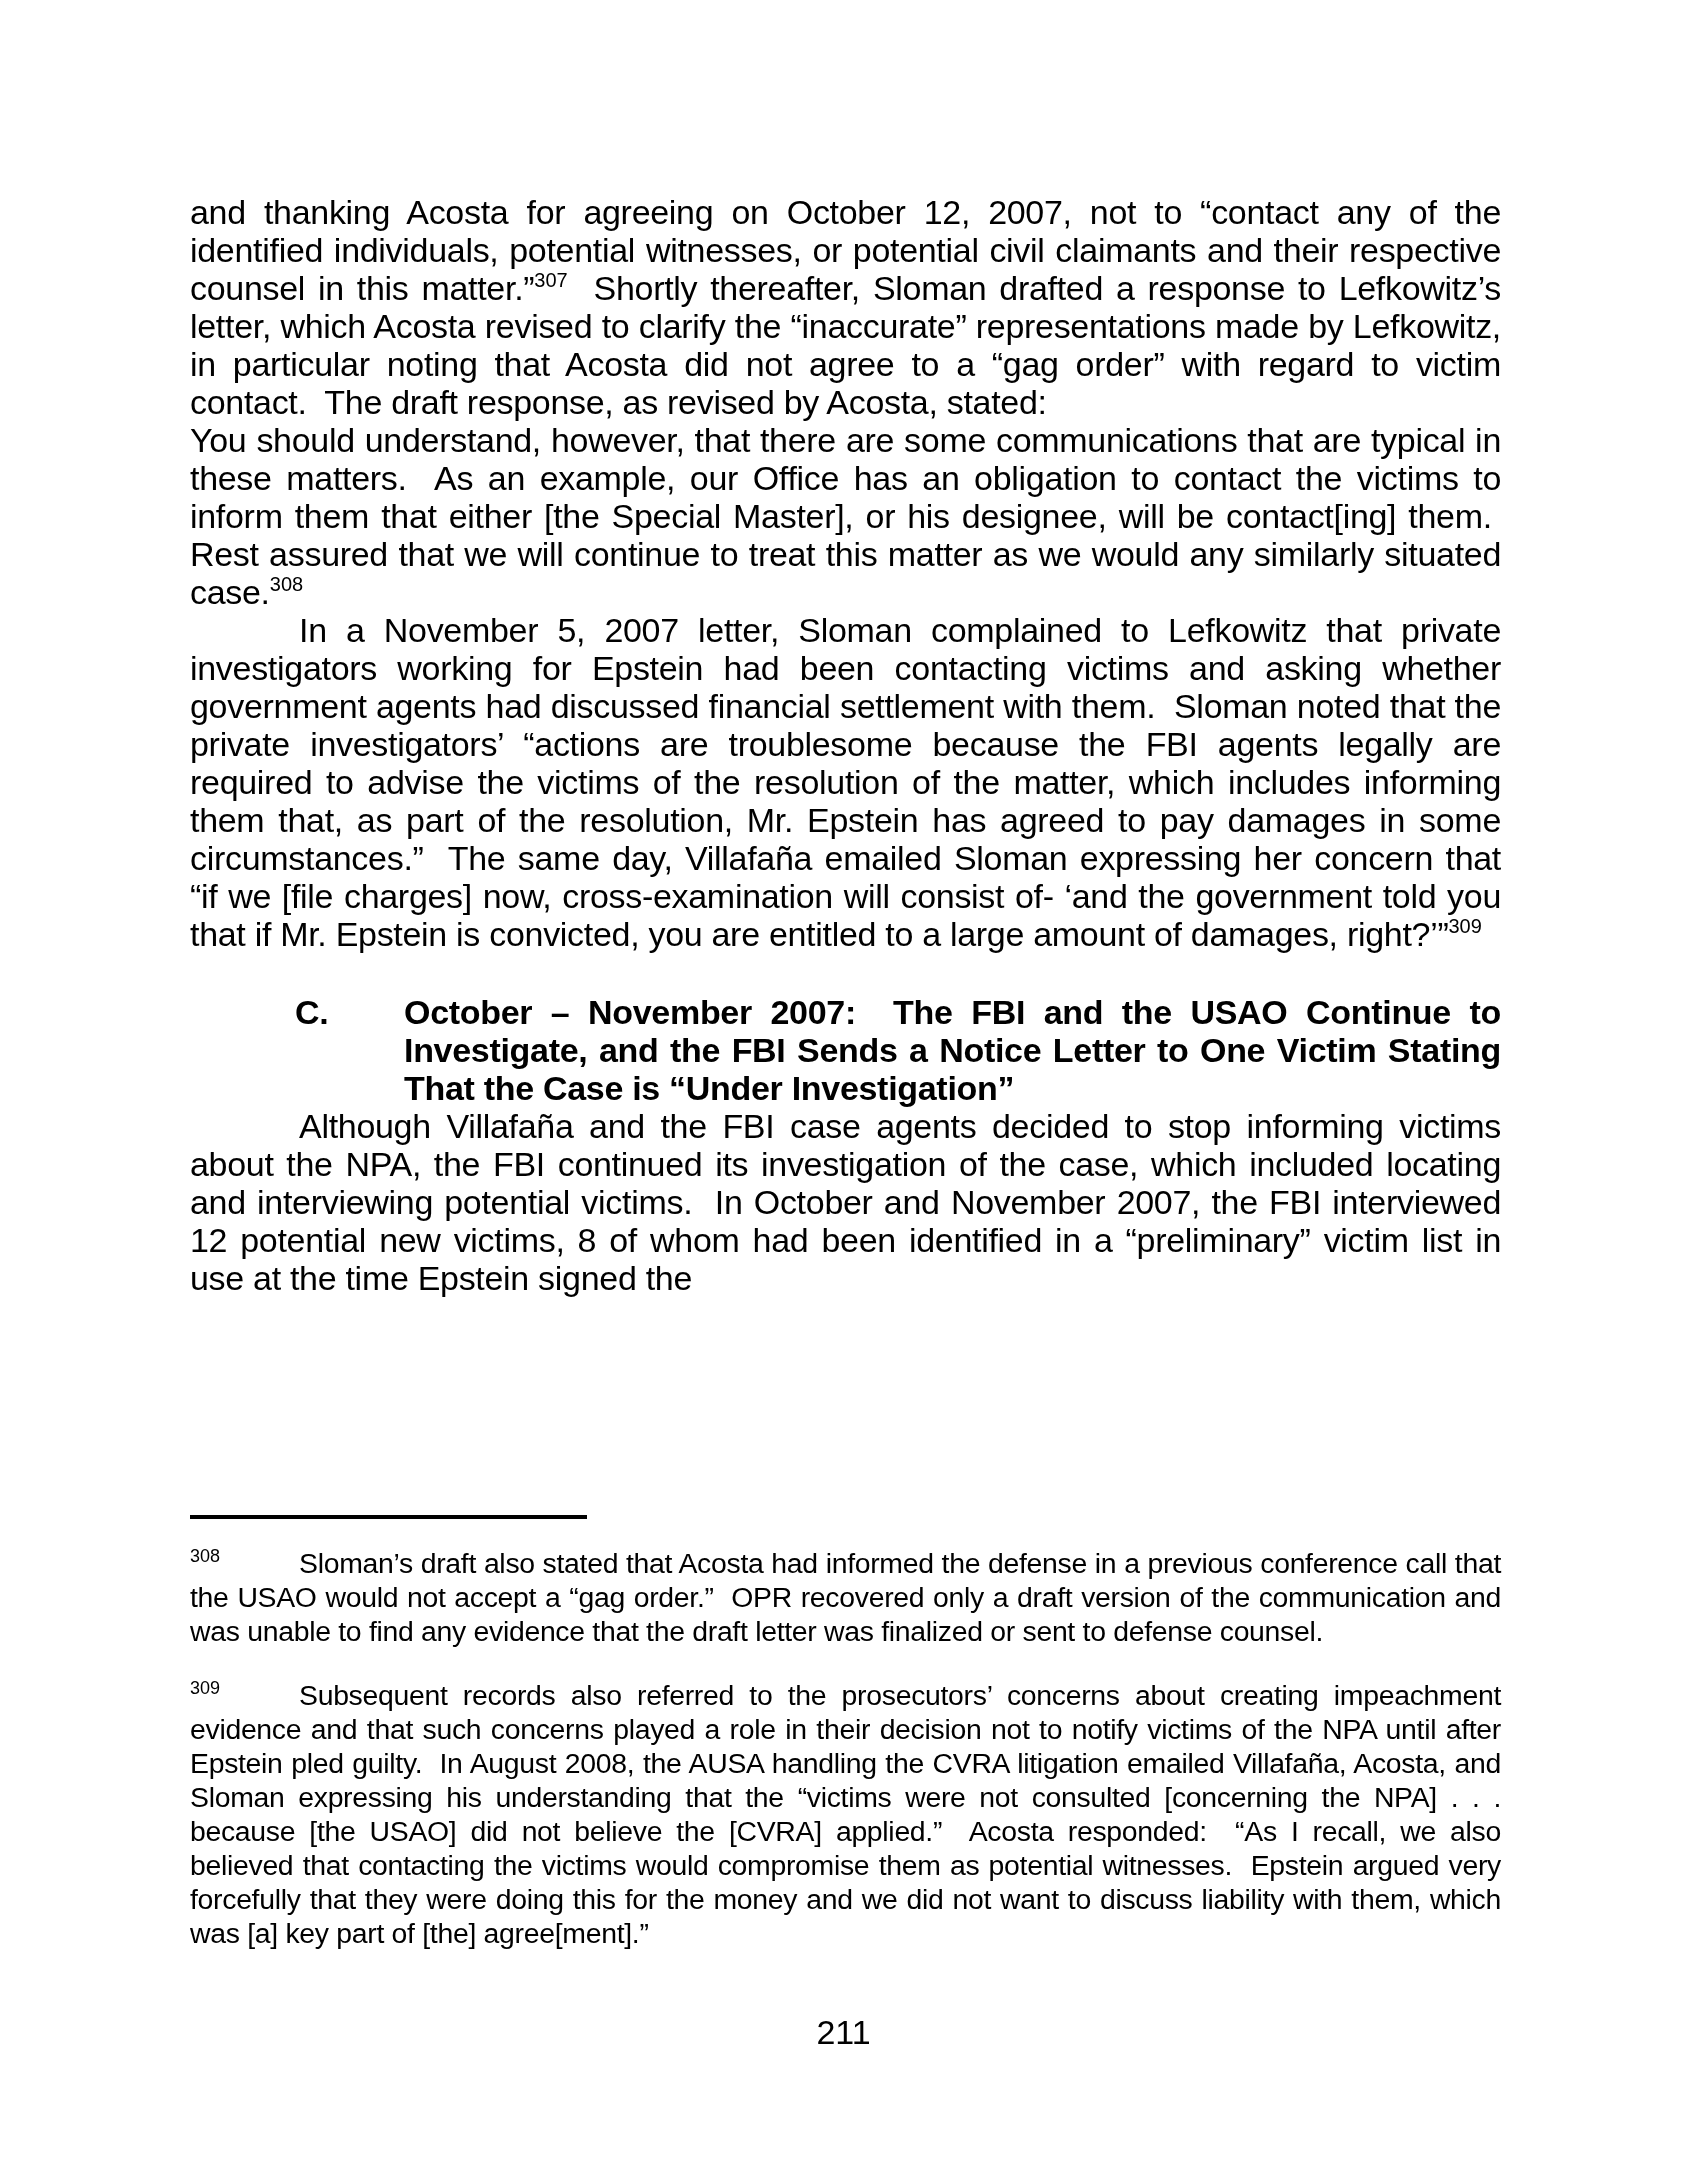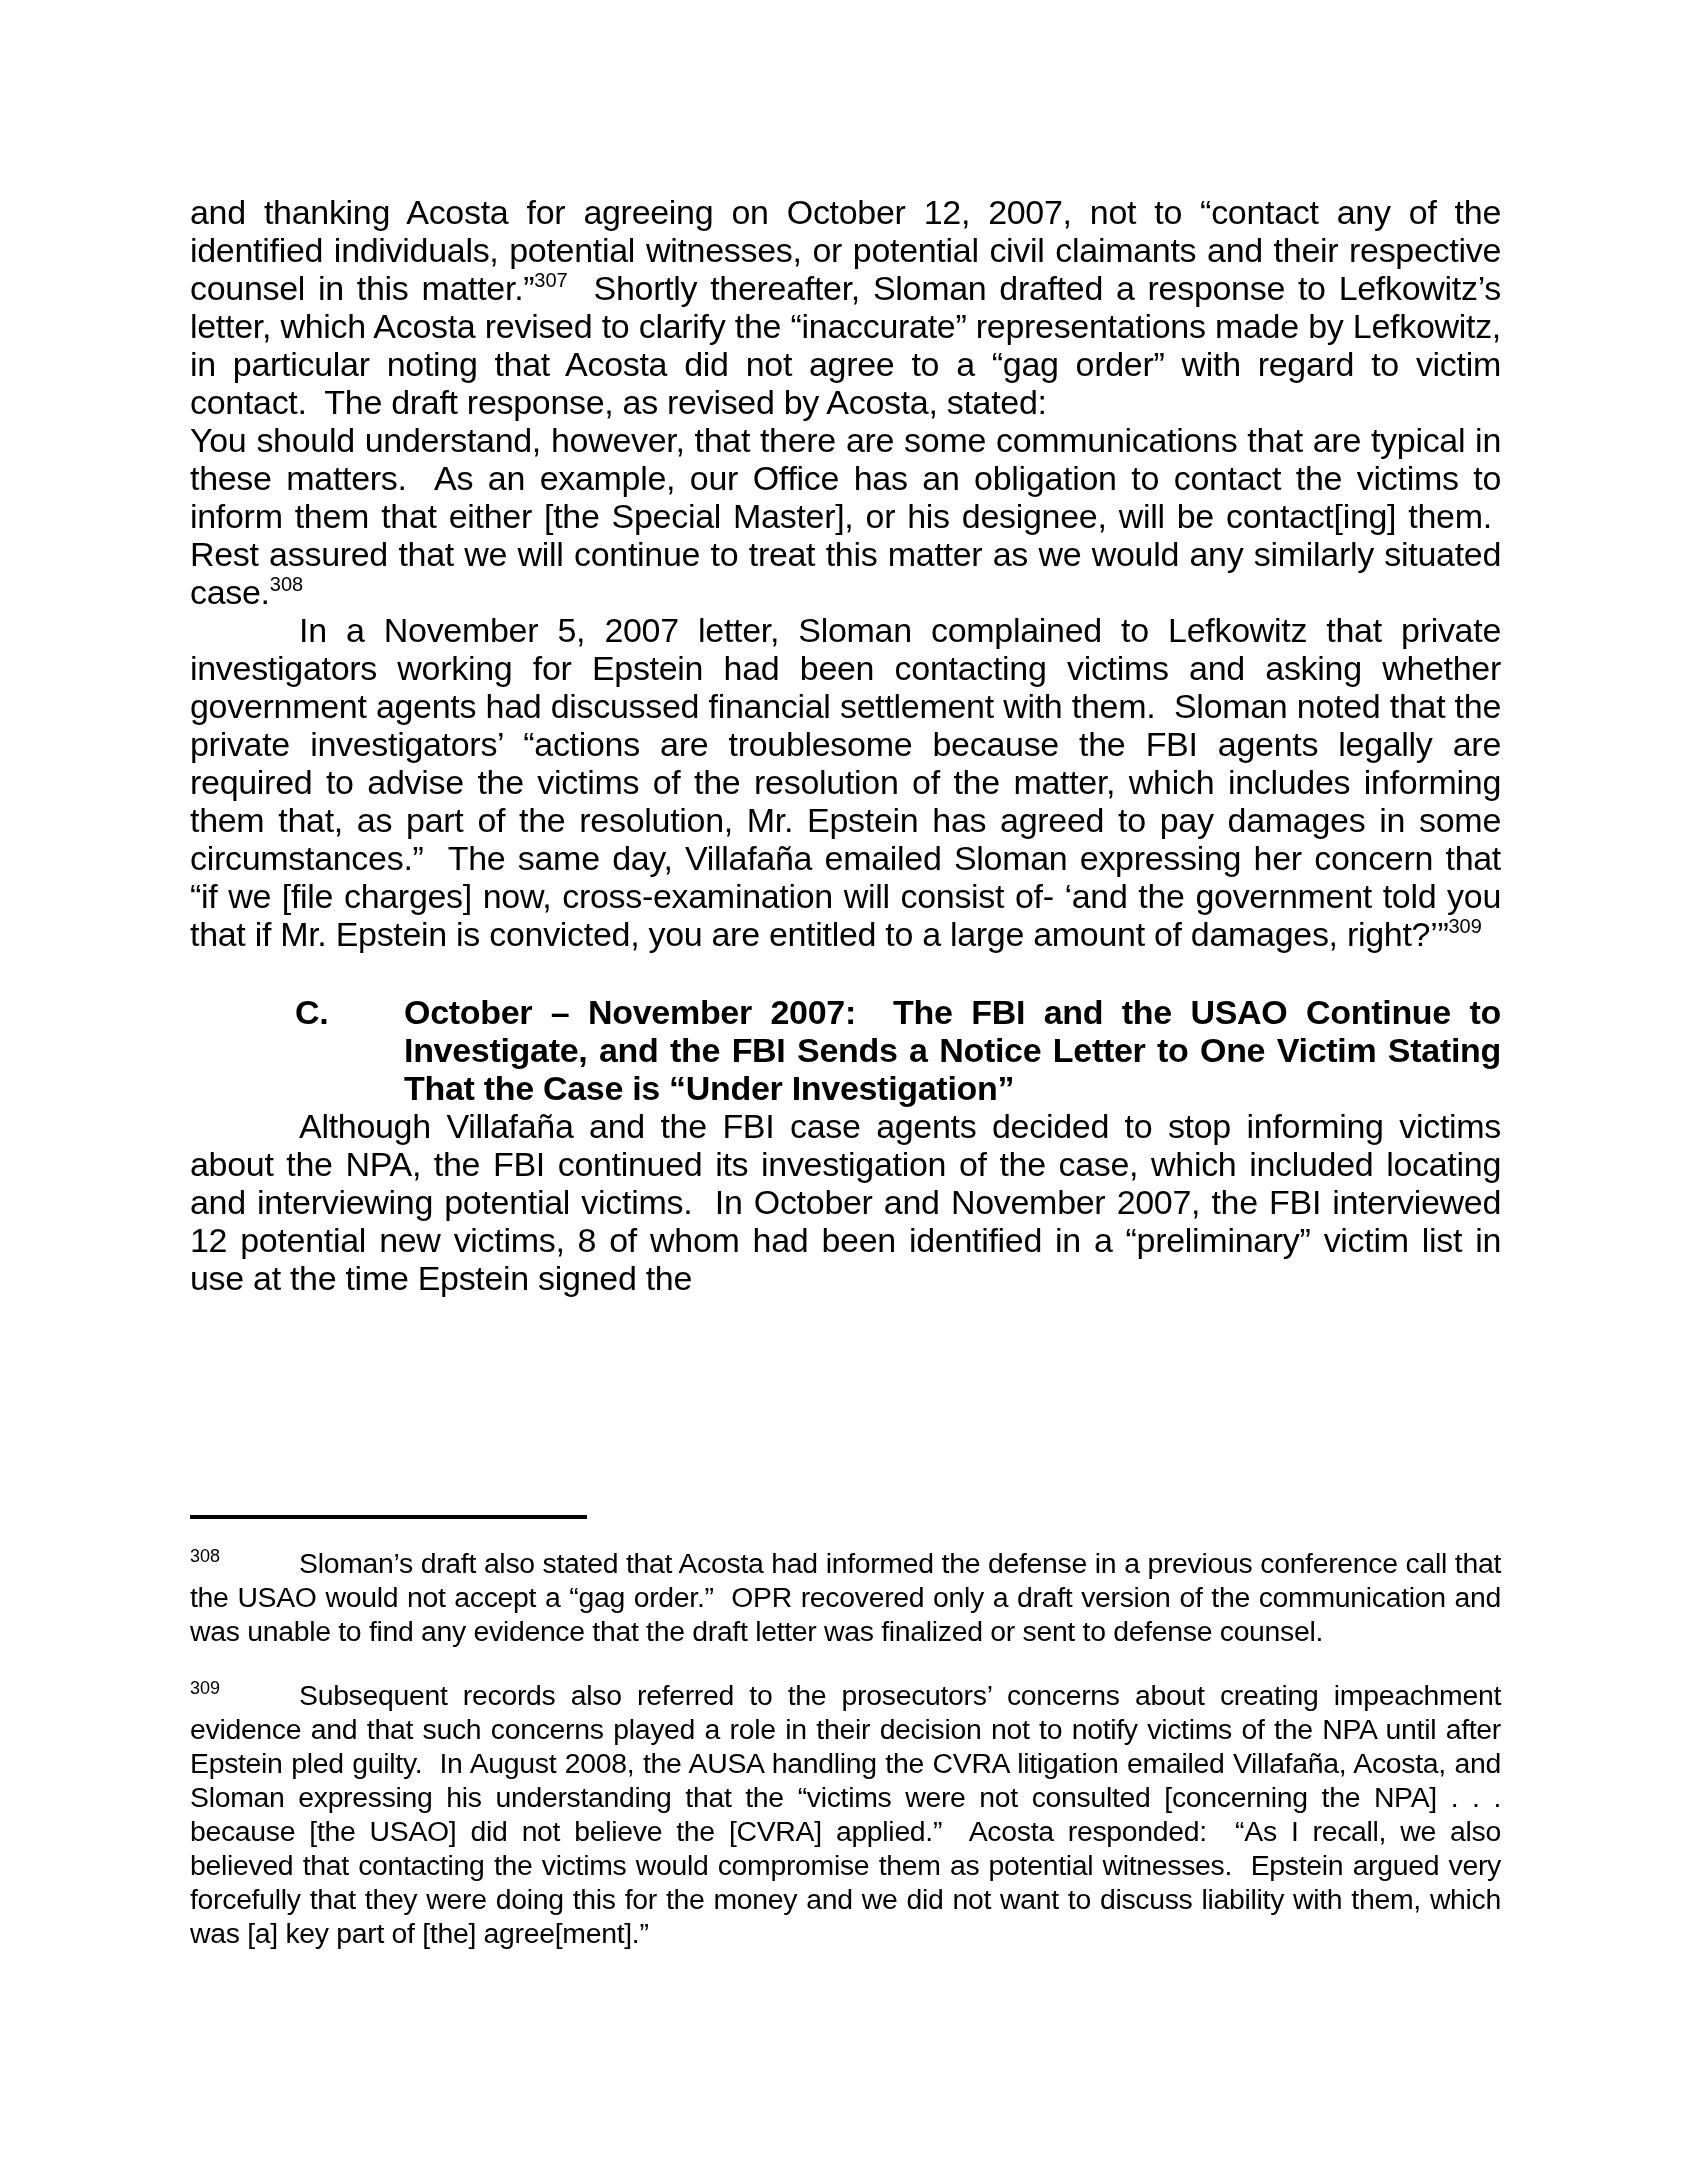--- a/index.html
+++ b/index.html
@@ -124,15 +124,16 @@
 
     <p class="footnote">
       <span class="fn-num"><sup>308</sup></span><span>Sloman’s draft also stated that Acosta had informed the defense in a previous conference call that the USAO would not accept a “gag order.”&nbsp; OPR recovered only a draft version of the communication and was unable to find any evidence that the draft letter was finalized or sent to defense counsel.</span>
     </p>
 
     <p class="footnote">
       <span class="fn-num"><sup>309</sup></span><span>Subsequent records also referred to the prosecutors’ concerns about creating impeachment evidence and that such concerns played a role in their decision not to notify victims of the NPA until after Epstein pled guilty.&nbsp; In August 2008, the AUSA handling the CVRA litigation emailed Villafaña, Acosta, and Sloman expressing his understanding that the “victims were not consulted [concerning the NPA] . . . because [the USAO] did not believe the [CVRA] applied.”&nbsp; Acosta responded:&nbsp; “As I recall, we also believed that contacting the victims would compromise them as potential witnesses.&nbsp; Epstein argued very forcefully that they were doing this for the money and we did not want to discuss liability with them, which was [a] key part of [the] agree[ment].”</span>
     </p>
   </div>
 
+  <div class="page-number">211</div>
 
 </div>
 
 
 </body></html>

